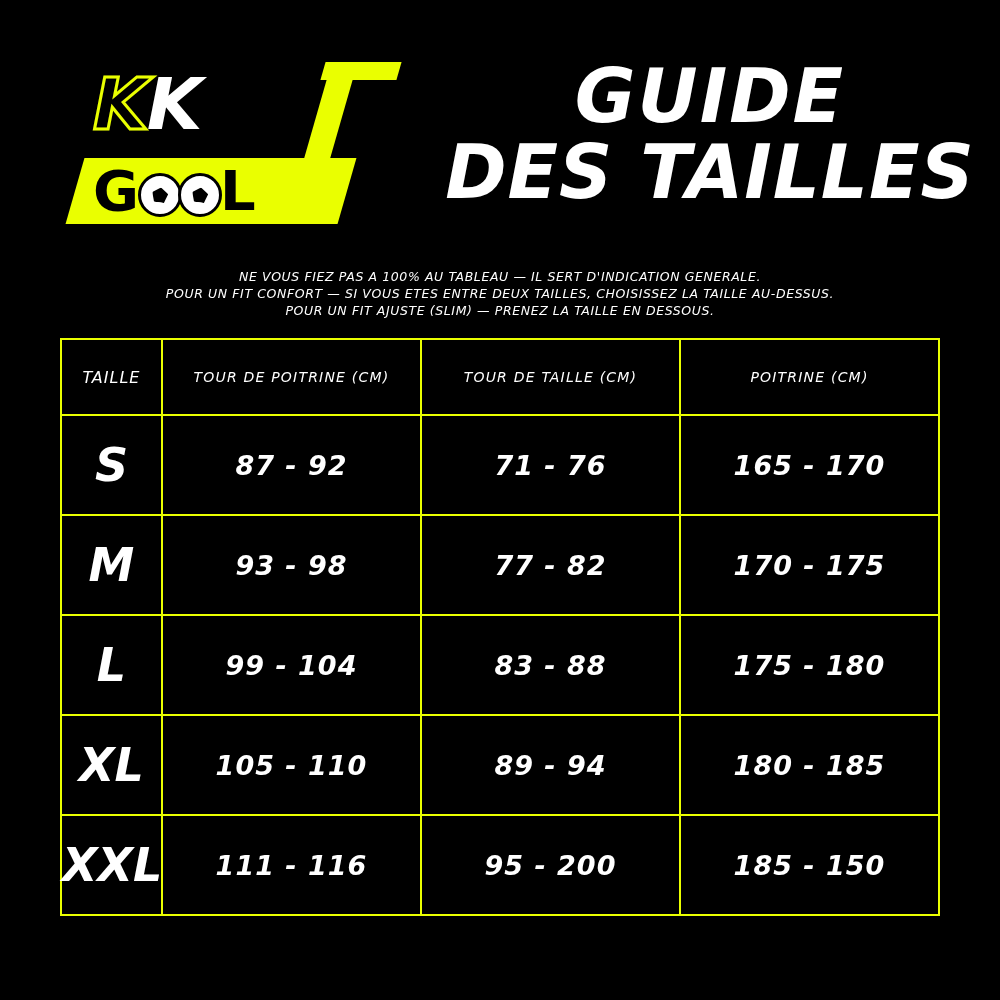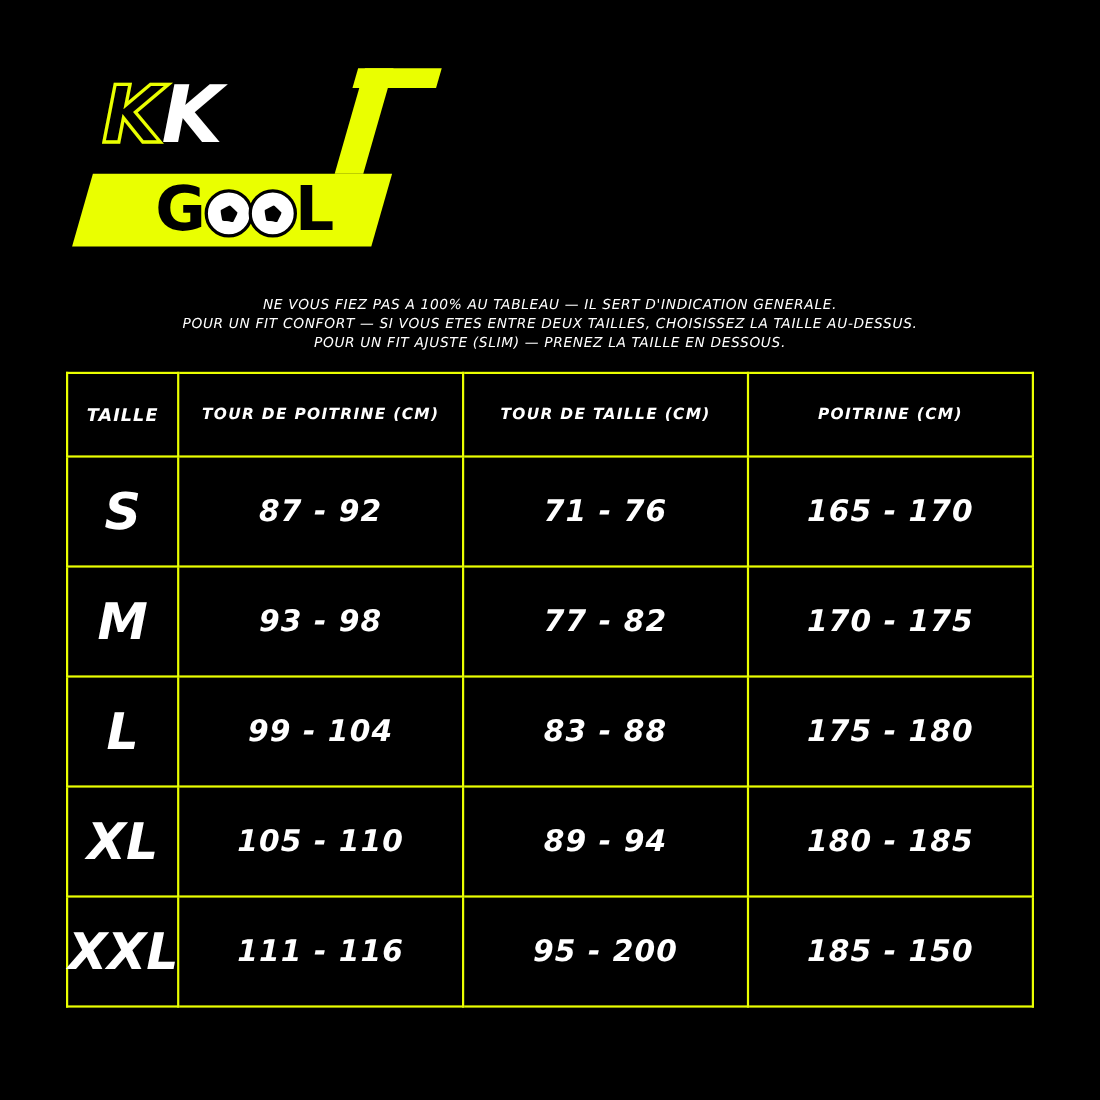--- a/index.html
+++ b/index.html
@@ -19,21 +19,21 @@
   .header {
     position: absolute;
     top: 42px; left: 0; width: 1000px;
     height: 200px;
   }
 
   
   .logo {
     position: absolute;
     left: 75px; top: 8px;
-    width: 330px; height: 200px; text-align: center;
+    width: 330px; height: 200px;
   }
   .logo-slash {
     position: absolute;
     left: 243px; top: 12px;
     width: 26px; height: 96px;
     background: #eaff00;
     transform: skewX(-16deg);
   }
   .logo-slash2 {
     position: absolute;
@@ -133,21 +133,21 @@
     width: 100%; height: 100%;
     border-collapse: collapse;
     table-layout: fixed;
   }
   table, th, td {
     border: 2px solid #eaff00;
   }
   th {
     color: #ffffff;
     font-size: 14px;
-    font-weight: bold;
+    font-weight: normal;
     font-style: italic;
     letter-spacing: 1.2px;
     height: 76px;
     text-align: center;
   }
   th.size-col { font-size: 16px; letter-spacing: 1px; }
   td {
     color: #ffffff;
     text-align: center;
     font-weight: bold;
@@ -177,20 +177,24 @@
       <div class="logo-slash2"></div>
       <div class="logo-kk">
         <span class="k1">K</span><span class="k2">K</span>
       </div>
       <div class="logo-band"></div>
       <div class="logo-gool">
         <span>G</span><span class="ball"></span><span class="ball"></span><span>L</span>
       </div>
     </div>
 
+    <div class="title">
+      <span class="l1">GUIDE</span>
+      <span class="l2">DES TAILLES</span>
+    </div>
   </div>
 
   <div class="notes">
     <div>NE VOUS FIEZ PAS A 100% AU TABLEAU — IL SERT D'INDICATION GENERALE.</div>
     <div>POUR UN FIT CONFORT — SI VOUS ETES ENTRE DEUX TAILLES, CHOISISSEZ LA TAILLE AU-DESSUS.</div>
     <div>POUR UN FIT AJUSTE (SLIM) — PRENEZ LA TAILLE EN DESSOUS.</div>
   </div>
 
   <div class="table-wrap">
     <table>

